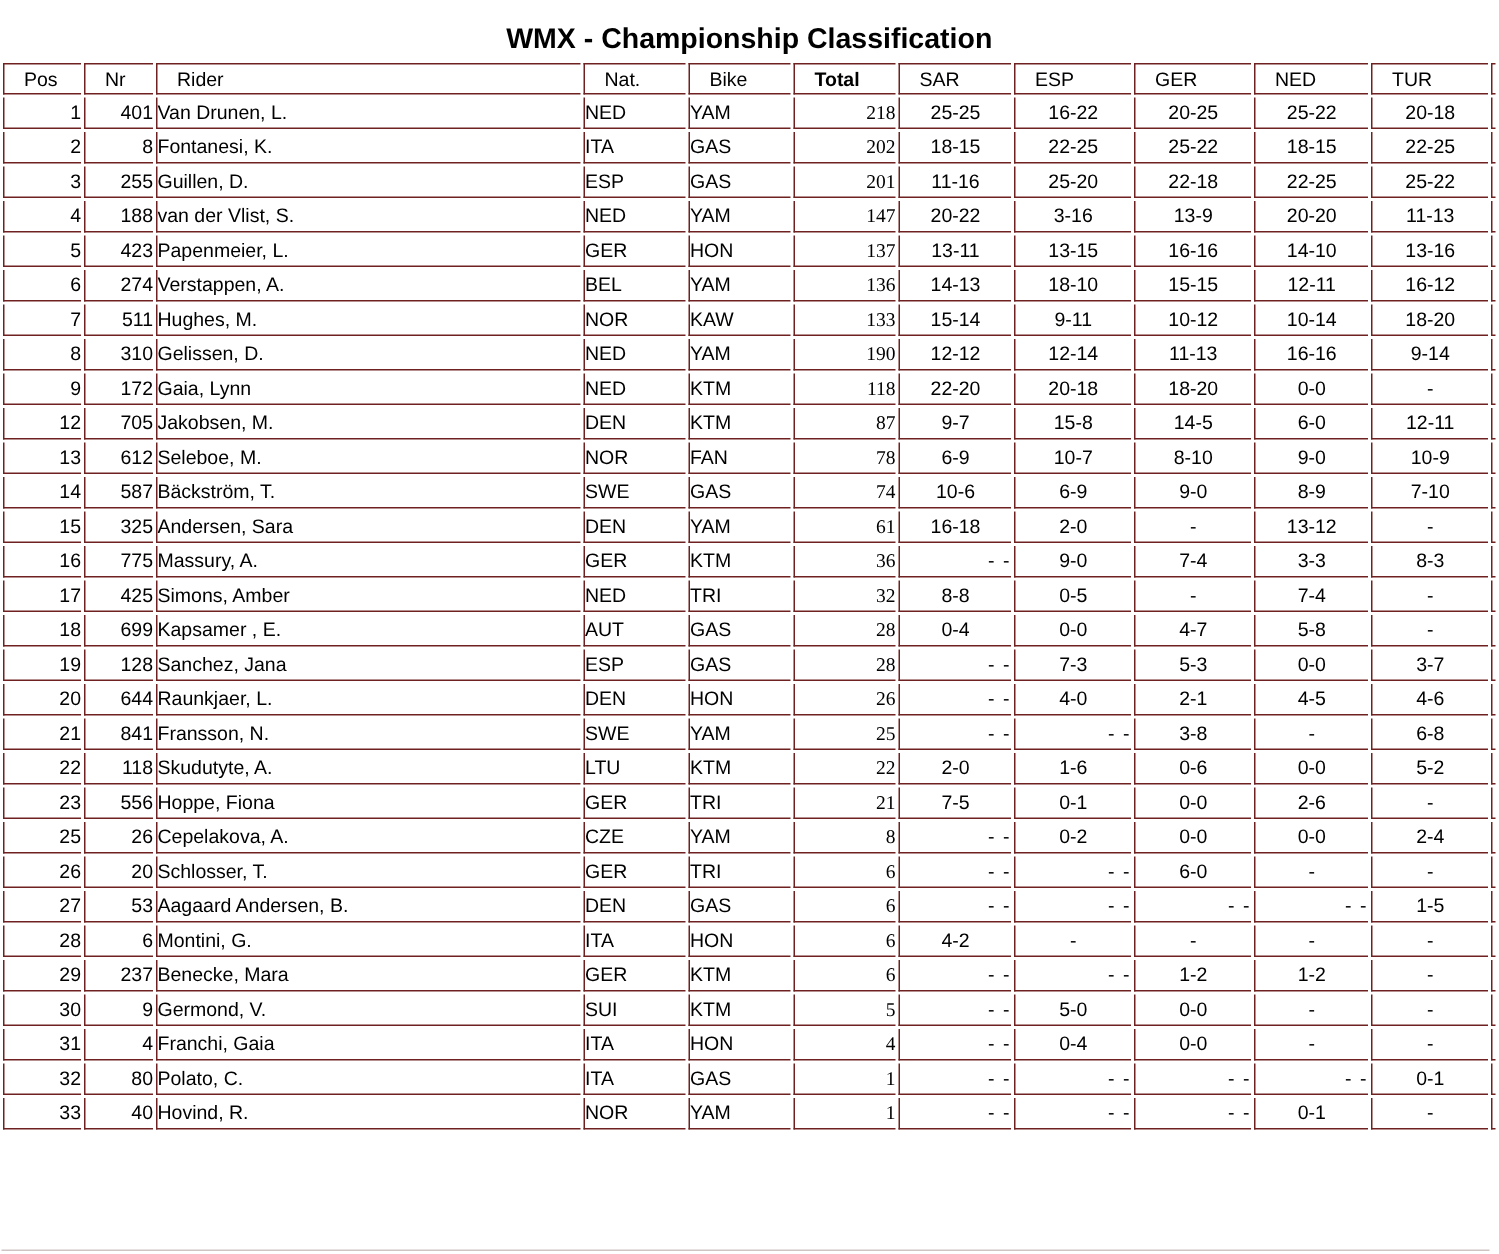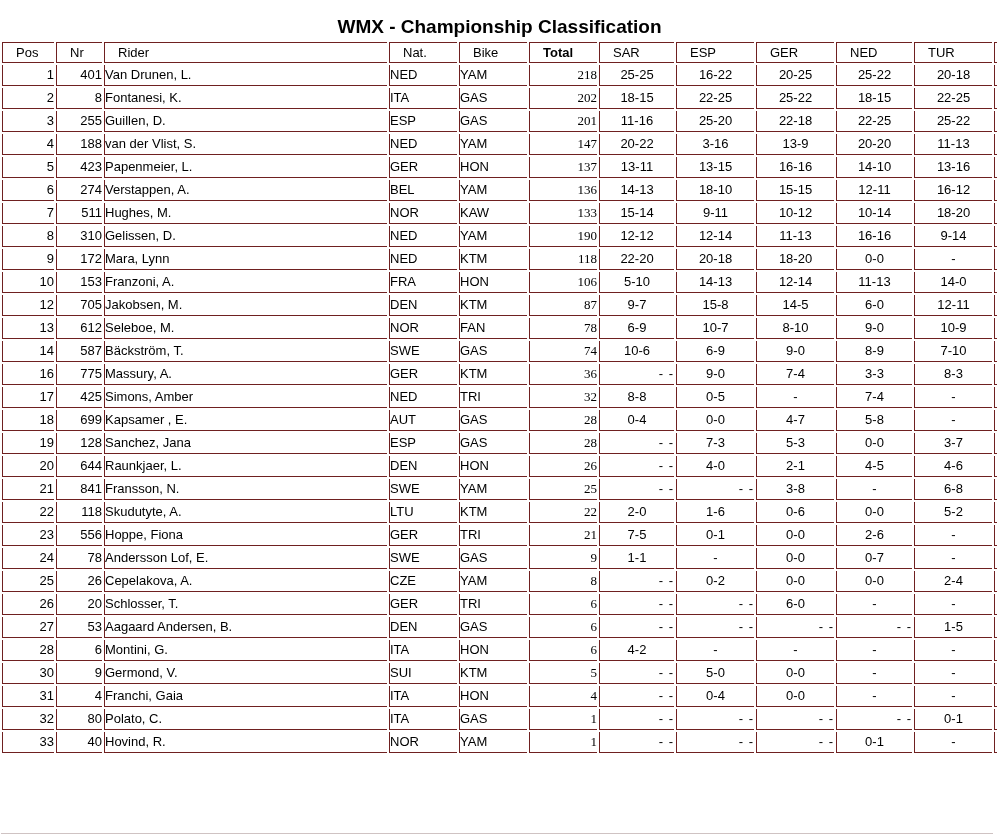--- a/index.html
+++ b/index.html
@@ -208,43 +208,29 @@
           <td class="ac">12-12</td>
           <td class="ac">12-14</td>
           <td class="ac">11-13</td>
           <td class="ac">16-16</td>
           <td class="ac">9-14</td>
           <td class="sliver"></td>
         </tr>
         <tr>
           <td class="ar">9</td>
           <td class="ar">172</td>
-          <td class="al">Mara, Lynn</td>
+          <td class="al">Gaia, Lynn</td>
           <td class="al">NED</td>
           <td class="al">KTM</td>
           <td class="ar b">118</td>
           <td class="ac">22-20</td>
           <td class="ac">20-18</td>
           <td class="ac">18-20</td>
           <td class="ac">0-0</td>
           <td class="ac">-</td>
-          <td class="sliver"></td>
-        </tr>
-        <tr>
-          <td class="ar">10</td>
-          <td class="ar">153</td>
-          <td class="al">Franzoni, A.</td>
-          <td class="al">FRA</td>
-          <td class="al">HON</td>
-          <td class="ar b">106</td>
-          <td class="ac">5-10</td>
-          <td class="ac">14-13</td>
-          <td class="ac">12-14</td>
-          <td class="ac">11-13</td>
-          <td class="ac">14-0</td>
           <td class="sliver"></td>
         </tr>
         <tr>
           <td class="ar">12</td>
           <td class="ar">705</td>
           <td class="al">Jakobsen, M.</td>
           <td class="al">DEN</td>
           <td class="al">KTM</td>
           <td class="ar b">87</td>
           <td class="ac">9-7</td>
@@ -276,20 +262,34 @@
           <td class="al">GAS</td>
           <td class="ar b">74</td>
           <td class="ac">10-6</td>
           <td class="ac">6-9</td>
           <td class="ac">9-0</td>
           <td class="ac">8-9</td>
           <td class="ac">7-10</td>
           <td class="sliver"></td>
         </tr>
         <tr>
+          <td class="ar">15</td>
+          <td class="ar">325</td>
+          <td class="al">Andersen, Sara</td>
+          <td class="al">DEN</td>
+          <td class="al">YAM</td>
+          <td class="ar b">61</td>
+          <td class="ac">16-18</td>
+          <td class="ac">2-0</td>
+          <td class="ac">-</td>
+          <td class="ac">13-12</td>
+          <td class="ac">-</td>
+          <td class="sliver"></td>
+        </tr>
+        <tr>
           <td class="ar">16</td>
           <td class="ar">775</td>
           <td class="al">Massury, A.</td>
           <td class="al">GER</td>
           <td class="al">KTM</td>
           <td class="ar b">36</td>
           <td class="nores">- -</td>
           <td class="ac">9-0</td>
           <td class="ac">7-4</td>
           <td class="ac">3-3</td>
@@ -388,34 +388,20 @@
           <td class="al">TRI</td>
           <td class="ar b">21</td>
           <td class="ac">7-5</td>
           <td class="ac">0-1</td>
           <td class="ac">0-0</td>
           <td class="ac">2-6</td>
           <td class="ac">-</td>
           <td class="sliver"></td>
         </tr>
         <tr>
-          <td class="ar">24</td>
-          <td class="ar">78</td>
-          <td class="al">Andersson Lof, E.</td>
-          <td class="al">SWE</td>
-          <td class="al">GAS</td>
-          <td class="ar b">9</td>
-          <td class="ac">1-1</td>
-          <td class="ac">-</td>
-          <td class="ac">0-0</td>
-          <td class="ac">0-7</td>
-          <td class="ac">-</td>
-          <td class="sliver"></td>
-        </tr>
-        <tr>
           <td class="ar">25</td>
           <td class="ar">26</td>
           <td class="al">Cepelakova, A.</td>
           <td class="al">CZE</td>
           <td class="al">YAM</td>
           <td class="ar b">8</td>
           <td class="nores">- -</td>
           <td class="ac">0-2</td>
           <td class="ac">0-0</td>
           <td class="ac">0-0</td>
@@ -458,20 +444,34 @@
           <td class="al">HON</td>
           <td class="ar b">6</td>
           <td class="ac">4-2</td>
           <td class="ac">-</td>
           <td class="ac">-</td>
           <td class="ac">-</td>
           <td class="ac">-</td>
           <td class="sliver"></td>
         </tr>
         <tr>
+          <td class="ar">29</td>
+          <td class="ar">237</td>
+          <td class="al">Benecke, Mara</td>
+          <td class="al">GER</td>
+          <td class="al">KTM</td>
+          <td class="ar b">6</td>
+          <td class="nores">- -</td>
+          <td class="nores">- -</td>
+          <td class="ac">1-2</td>
+          <td class="ac">1-2</td>
+          <td class="ac">-</td>
+          <td class="sliver"></td>
+        </tr>
+        <tr>
           <td class="ar">30</td>
           <td class="ar">9</td>
           <td class="al">Germond, V.</td>
           <td class="al">SUI</td>
           <td class="al">KTM</td>
           <td class="ar b">5</td>
           <td class="nores">- -</td>
           <td class="ac">5-0</td>
           <td class="ac">0-0</td>
           <td class="ac">-</td>

